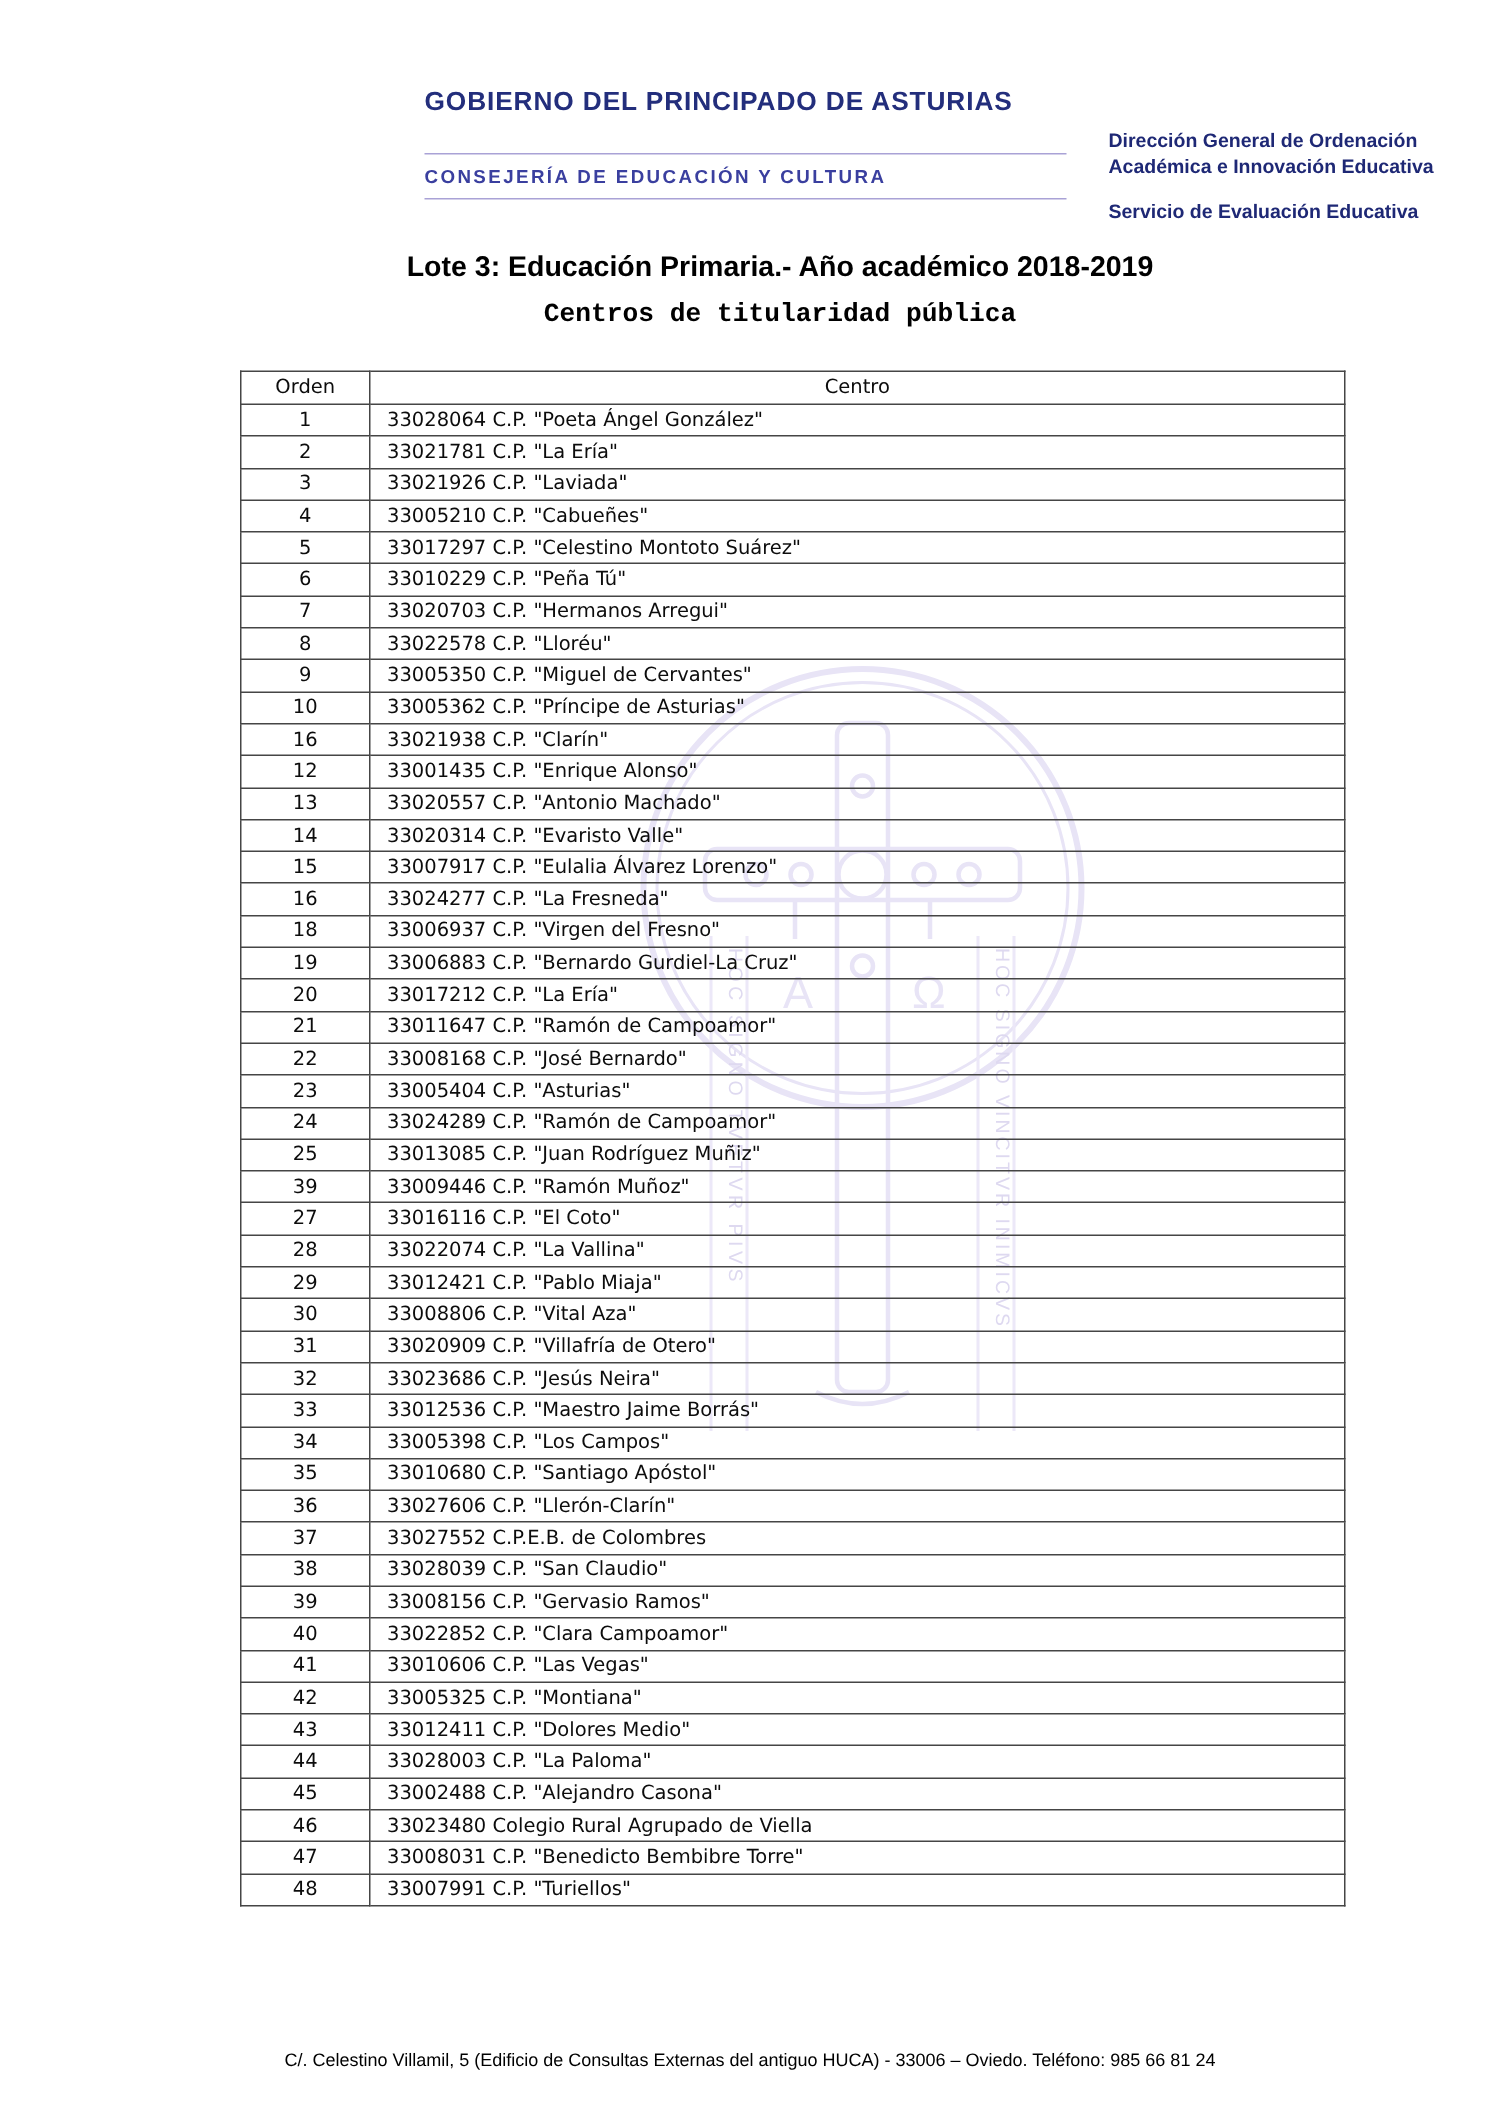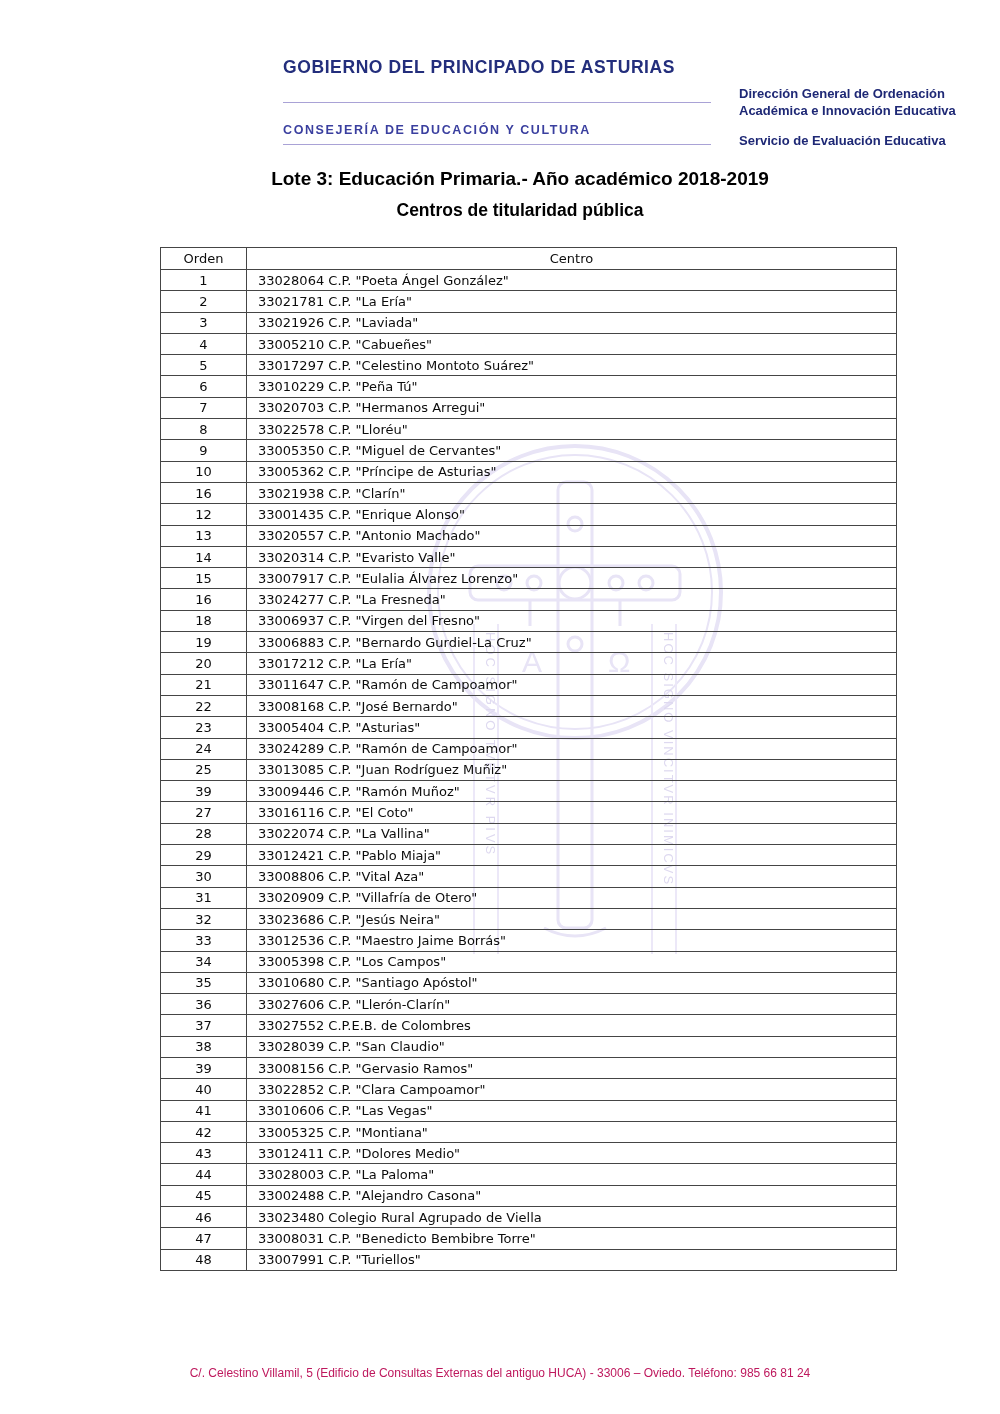--- a/index.html
+++ b/index.html
@@ -28,21 +28,21 @@
     white-space: nowrap;
   }
   .lh-rule {
     border: 0;
     border-top: 1.5px solid #a9a2d6;
     margin: 0;
   }
   .rule-1 { margin-top: 24px; }
   .rule-2 { margin-top: 7px; }
   .consejeria-name {
-    margin-top: 20px;
+    margin-top: 8px;
     color: #3a3f9f;
     font-size: 12.5px;
     font-weight: 600;
     letter-spacing: 1.6px;
     white-space: nowrap;
   }
   .letterhead-right {
     position: absolute;
     left: 739px; top: 70px;
     width: 240px;
@@ -65,20 +65,21 @@
     font-weight: bold;
   }
   .doc-subtitle {
     position: absolute;
     left: 60px; top: 200px;
     width: 920px;
     text-align: center;
     color: #000000;
     font-size: 17.5px;
     font-weight: bold;
+    font-family: Liberation Mono, monospace;
   }
 
   
   .watermark {
     position: absolute;
     left: 412px; top: 424px;
     width: 334px; height: 574px;
     z-index: 1;
     pointer-events: none;
   }
@@ -111,21 +112,21 @@
   table.centros td { height: 21.3px; }
   .col-orden { width: 86px; text-align: center; }
   .col-centro { text-align: left; padding-left: 11px !important; }
 
   
   .footer-address {
     position: absolute;
     left: 0; top: 1366px;
     width: 1000px;
     text-align: center;
-    color: #be185d;
+    color: #000000;
     font-size: 12px;
     z-index: 2;
   }
 </style>
 </head>
 <body>
 
 <div class="page">
 
   <div class="letterhead-left">

